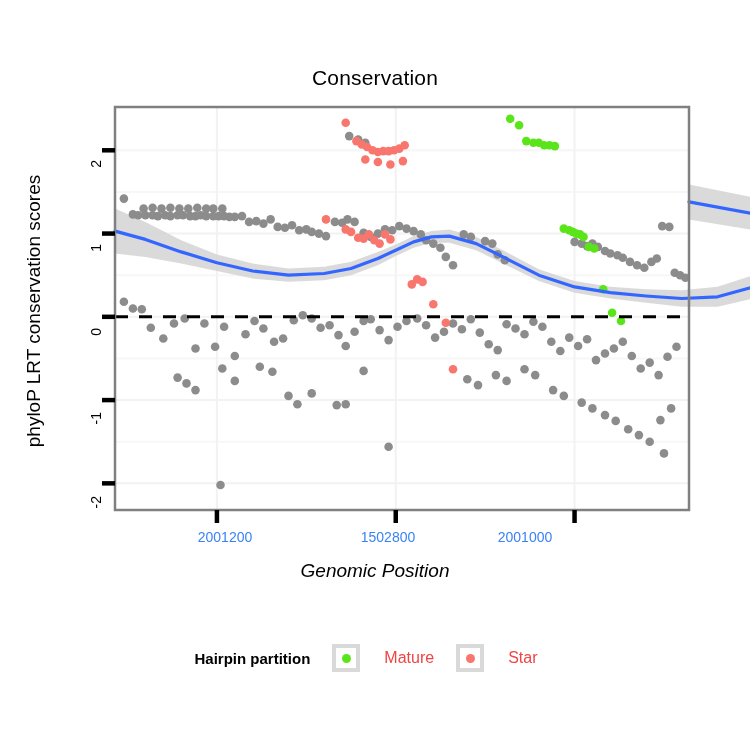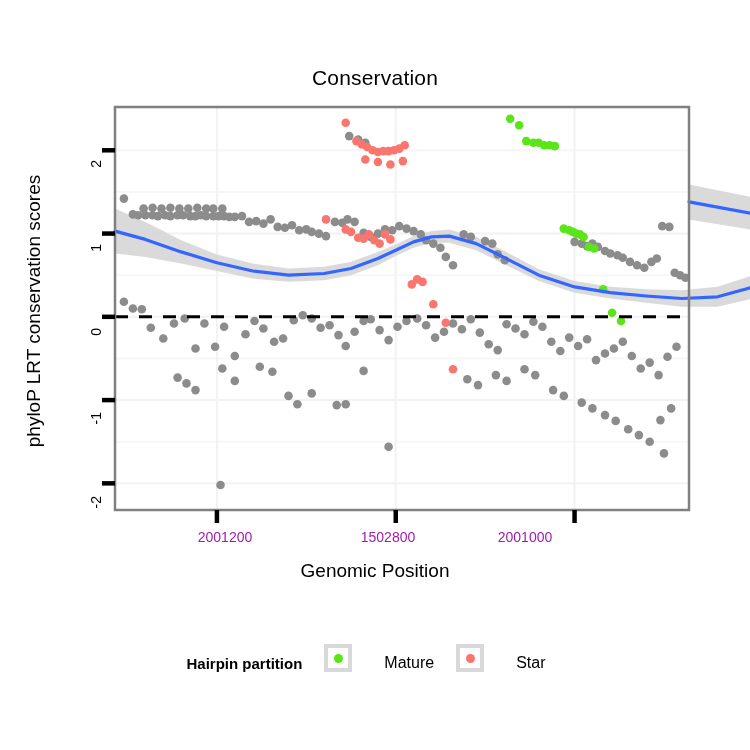--- a/index.html
+++ b/index.html
@@ -36,20 +36,21 @@
   }
 
   .axis-title-x {
     position: absolute;
     left: 0;
     top: 560px;
     width: 750px;
     text-align: center;
     font-size: 19px;
     color: #000;
+    font-style: italic;
   }
 
   .axis-title-y {
     position: absolute;
     left: -186px;
     top: 300px;
     width: 440px;
     text-align: center;
     font-size: 19px;
     color: #000;
@@ -77,31 +78,31 @@
     height: 750px;
   }
 
   .tick-label-x {
     position: absolute;
     top: 529px;
     width: 120px;
     margin-left: -60px;
     text-align: center;
     font-size: 14px;
-    color: #a21caf;
+    color: #3b82f6;
     white-space: nowrap;
   }
 
   .legend {
     position: absolute;
     left: 0;
     top: 644px;
     width: 742px;
     display: flex;
-    align-items: flex-end;
+    align-items: center;
     justify-content: center;
     gap: 12px;
   }
   .legend-title {
     font-size: 15px;
     font-weight: bold;
     color: #000;
     margin-right: 10px;
   }
   .legend-key {
@@ -114,22 +115,22 @@
     justify-content: center;
     box-sizing: border-box;
   }
   .legend-dot {
     width: 9px;
     height: 9px;
     border-radius: 50%;
   }
   .legend-label {
     font-size: 16px;
-    color: #000000;
-    margin-left: 20px;
+    color: #ef4444;
+    margin-left: 12px;
     margin-right: 10px;
   }
 </style>
 </head>
 <body>
 
 <div id="figure">
 
   <div class="plot-title">Conservation</div>
 

